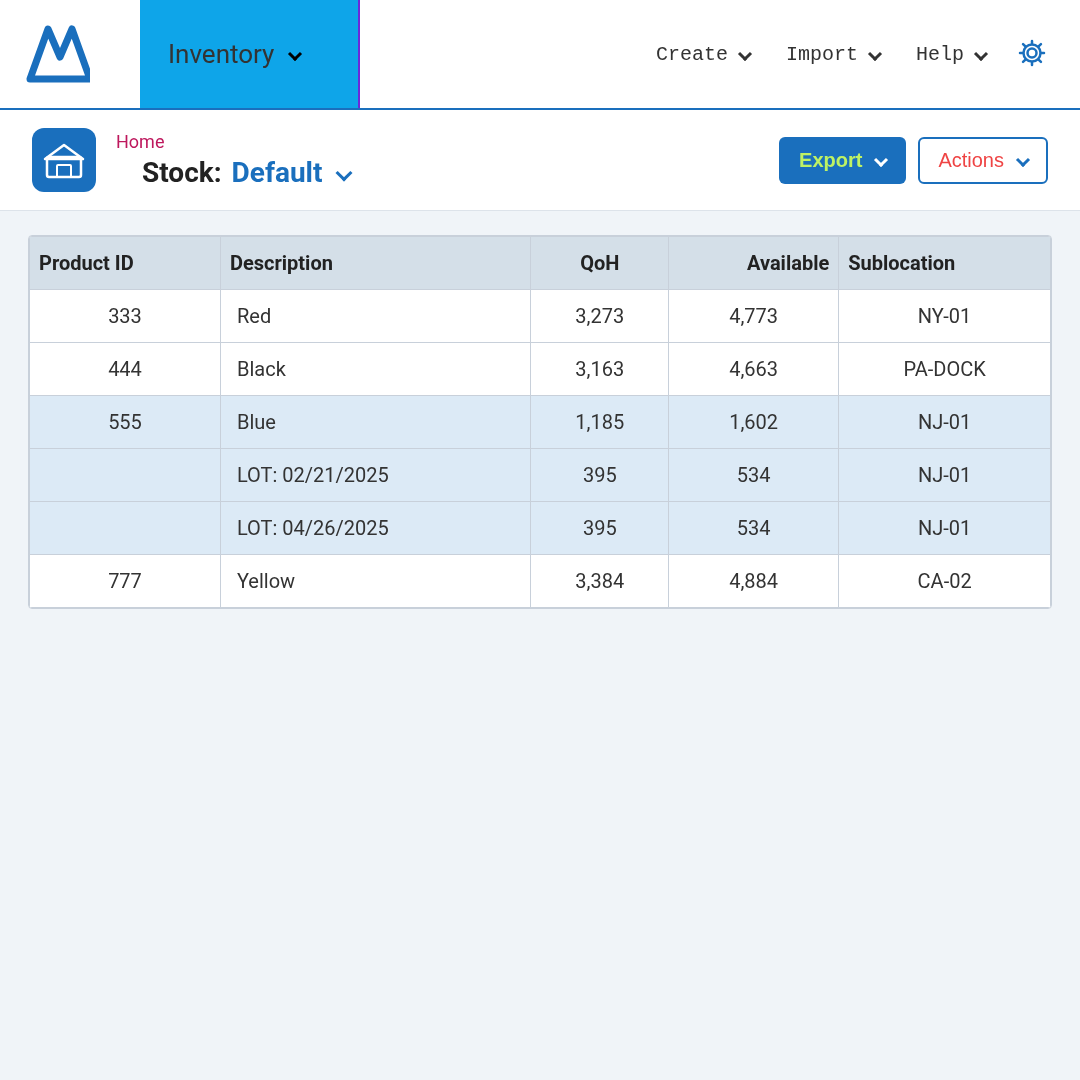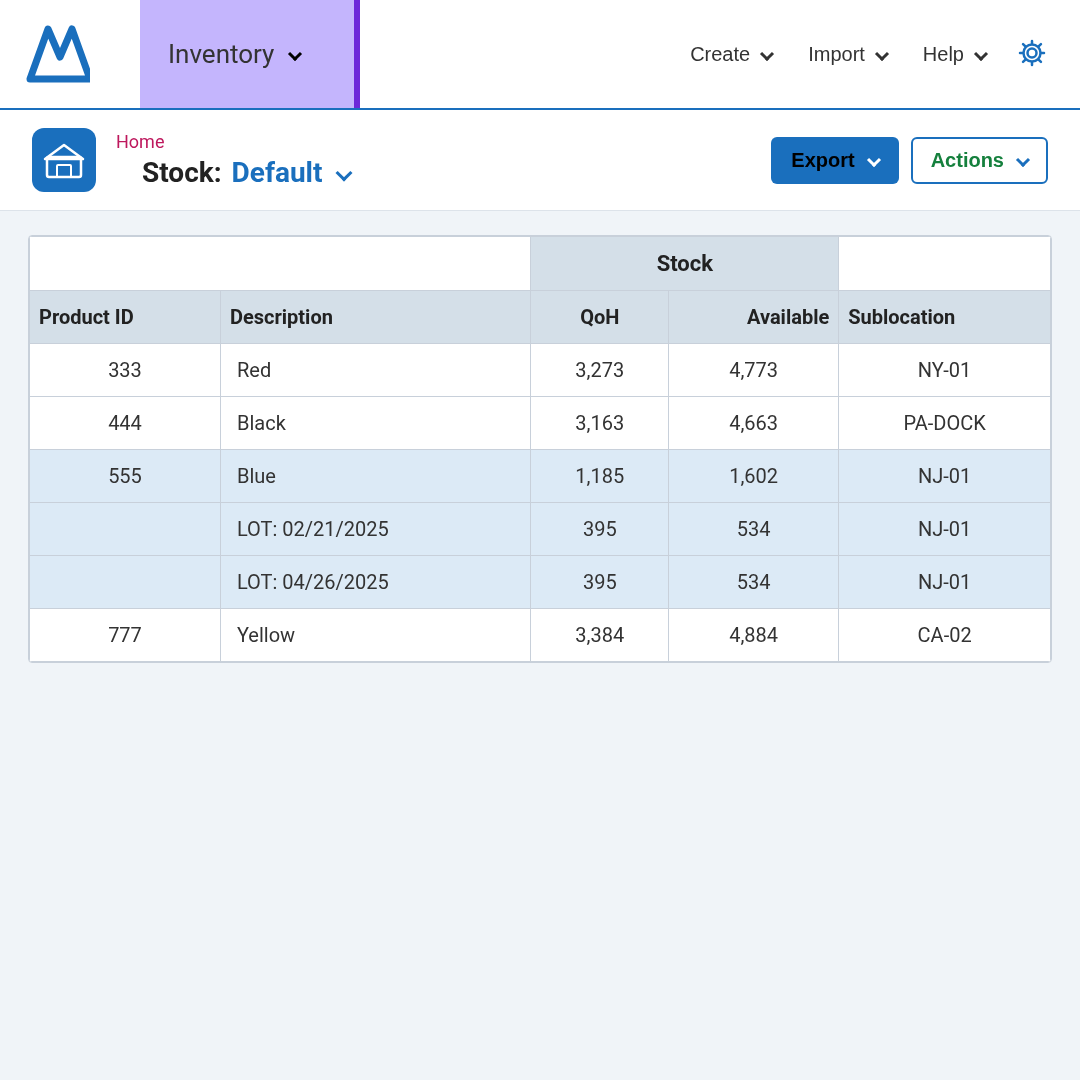--- a/index.html
+++ b/index.html
@@ -23,26 +23,26 @@
       display: flex;
       align-items: center;
       padding: 0 20px;
       min-width: 140px;
     }
     .logo-svg {
       width: 70px;
       height: 70px;
     }
     .nav-inventory-tab {
-      background: #c4b5fd;
+      background: #0ea5e9;
       display: flex;
       align-items: center;
       padding: 0 28px;
       cursor: pointer;
-      border-right: 6px solid #6d28d9;
+      border-right: 2px solid #6d28d9;
       min-width: 220px;
       gap: 10px;
     }
     .nav-inventory-label {
       font-size: 26px;
       color: #333;
       font-weight: 400;
     }
     .nav-right {
       margin-left: auto;
@@ -55,20 +55,21 @@
       background: none;
       border: none;
       font-size: 20px;
       color: #333;
       cursor: pointer;
       padding: 8px 14px;
       border-radius: 4px;
       display: flex;
       align-items: center;
       gap: 6px;
+      font-family: Liberation Mono, monospace;
     }
     .gear-btn {
       background: none;
       border: none;
       cursor: pointer;
       padding: 8px;
       border-radius: 50%;
     }
 
     
@@ -113,38 +114,38 @@
       color: #1a6fbd;
       font-weight: 700;
     }
     .page-header-right {
       display: flex;
       gap: 12px;
       align-items: center;
     }
     .btn-export {
       background: #1a6fbd;
-      color: #000000;
+      color: #bef264;
       border: none;
       border-radius: 6px;
       font-size: 20px;
       font-weight: 600;
       padding: 12px 20px;
       cursor: pointer;
       display: flex;
       align-items: center;
       gap: 8px;
     }
     .btn-actions {
       background: #fff;
-      color: #15803d;
+      color: #ef4444;
       border: 2px solid #1a6fbd;
       border-radius: 6px;
       font-size: 20px;
-      font-weight: 700;
+      font-weight: 400;
       padding: 10px 18px;
       cursor: pointer;
       display: flex;
       align-items: center;
       gap: 8px;
     }
 
     
     .main-content {
       padding: 24px 28px;
@@ -284,27 +285,20 @@
       <span>Actions</span>
       <span class="chevron" style="border-color:#1a6fbd;"></span>
     </button>
   </div>
 </div>
 
 <div class="main-content">
   <div class="table-wrapper">
     <table>
       <thead>
-        <tr class="group-header-row">
-          <td colspan="2" style="border-right:none; background:#fff; border-bottom:1px solid #c8d0da;"></td>
-          <td colspan="2" class="group-header-cell">
-            <span>Stock</span>
-          </td>
-          <td style="border-left:none; background:#fff; border-bottom:1px solid #c8d0da;"></td>
-        </tr>
         <tr class="col-header-row">
           <th>Product ID</th>
           <th>Description</th>
           <th class="center">QoH</th>
           <th class="right">Available</th>
           <th>Sublocation</th>
         </tr>
       </thead>
       <tbody id="table-body">
       <tr class="data-row ">

